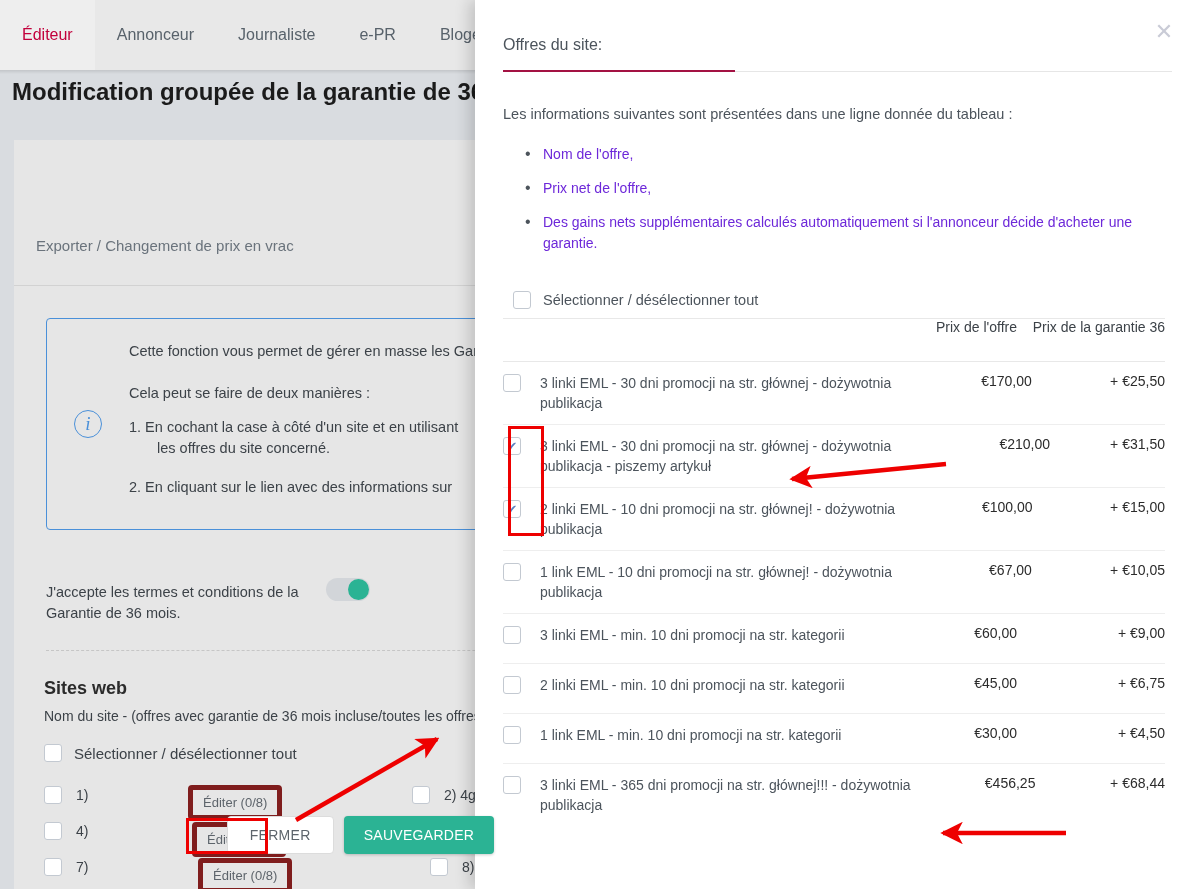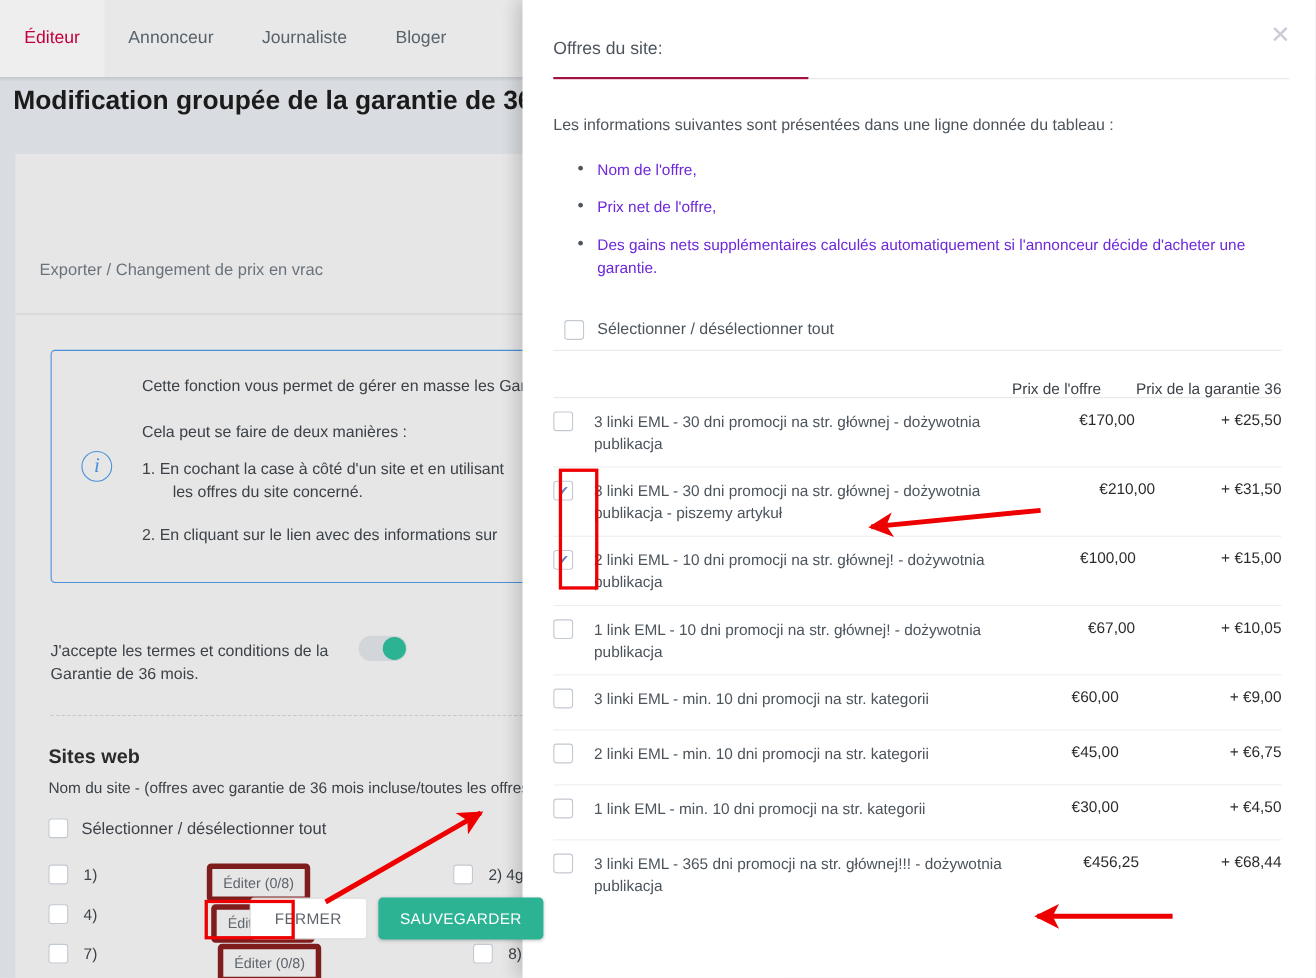--- a/index.html
+++ b/index.html
@@ -171,24 +171,23 @@
   }
 
   .sel-all-modal {
     position: absolute; left: 513px; top: 291px;
     display: flex; align-items: center; gap: 12px;
   }
   .sel-all-modal .lbl { font-size: 14.5px; color: #4c545c; }
 
   .tbl { position: absolute; left: 503px; top: 318px; width: 662px; }
   .tbl-head {
-    display: flex; align-items: flex-end;
+    display: flex; align-items: flex-start;
     height: 44px; border-bottom: 1px solid #e8e8e8;
     border-top: 1px solid #e8e8e8;
-    gap: 16px;
   }
   .th-spacer { flex: 1 1 auto; }
   .th-price, .th-guar {
     font-size: 14px; color: #3c4248; text-align: right; white-space: nowrap;
   }
   .th-price { width: 120px; }
   .th-guar  { width: 148px; }
 
   .tbl-row {
     display: flex; align-items: flex-start;
@@ -248,20 +247,23 @@
       <div class="tab-item active">
           <span>Éditeur</span>
         </div>
       <div class="tab-item">
           <span>Annonceur</span>
         </div>
       <div class="tab-item">
           <span>Journaliste</span>
         </div>
       <div class="tab-item">
+          <span>e-PR</span>
+        </div>
+      <div class="tab-item">
           <span>Bloger</span>
         </div>
     </div>
     <div class="topbar-shadow"></div>
 
     <div class="page-title">Modification groupée de la garantie de 36 mois</div>
 
     <div class="content-card"></div>
 
 

